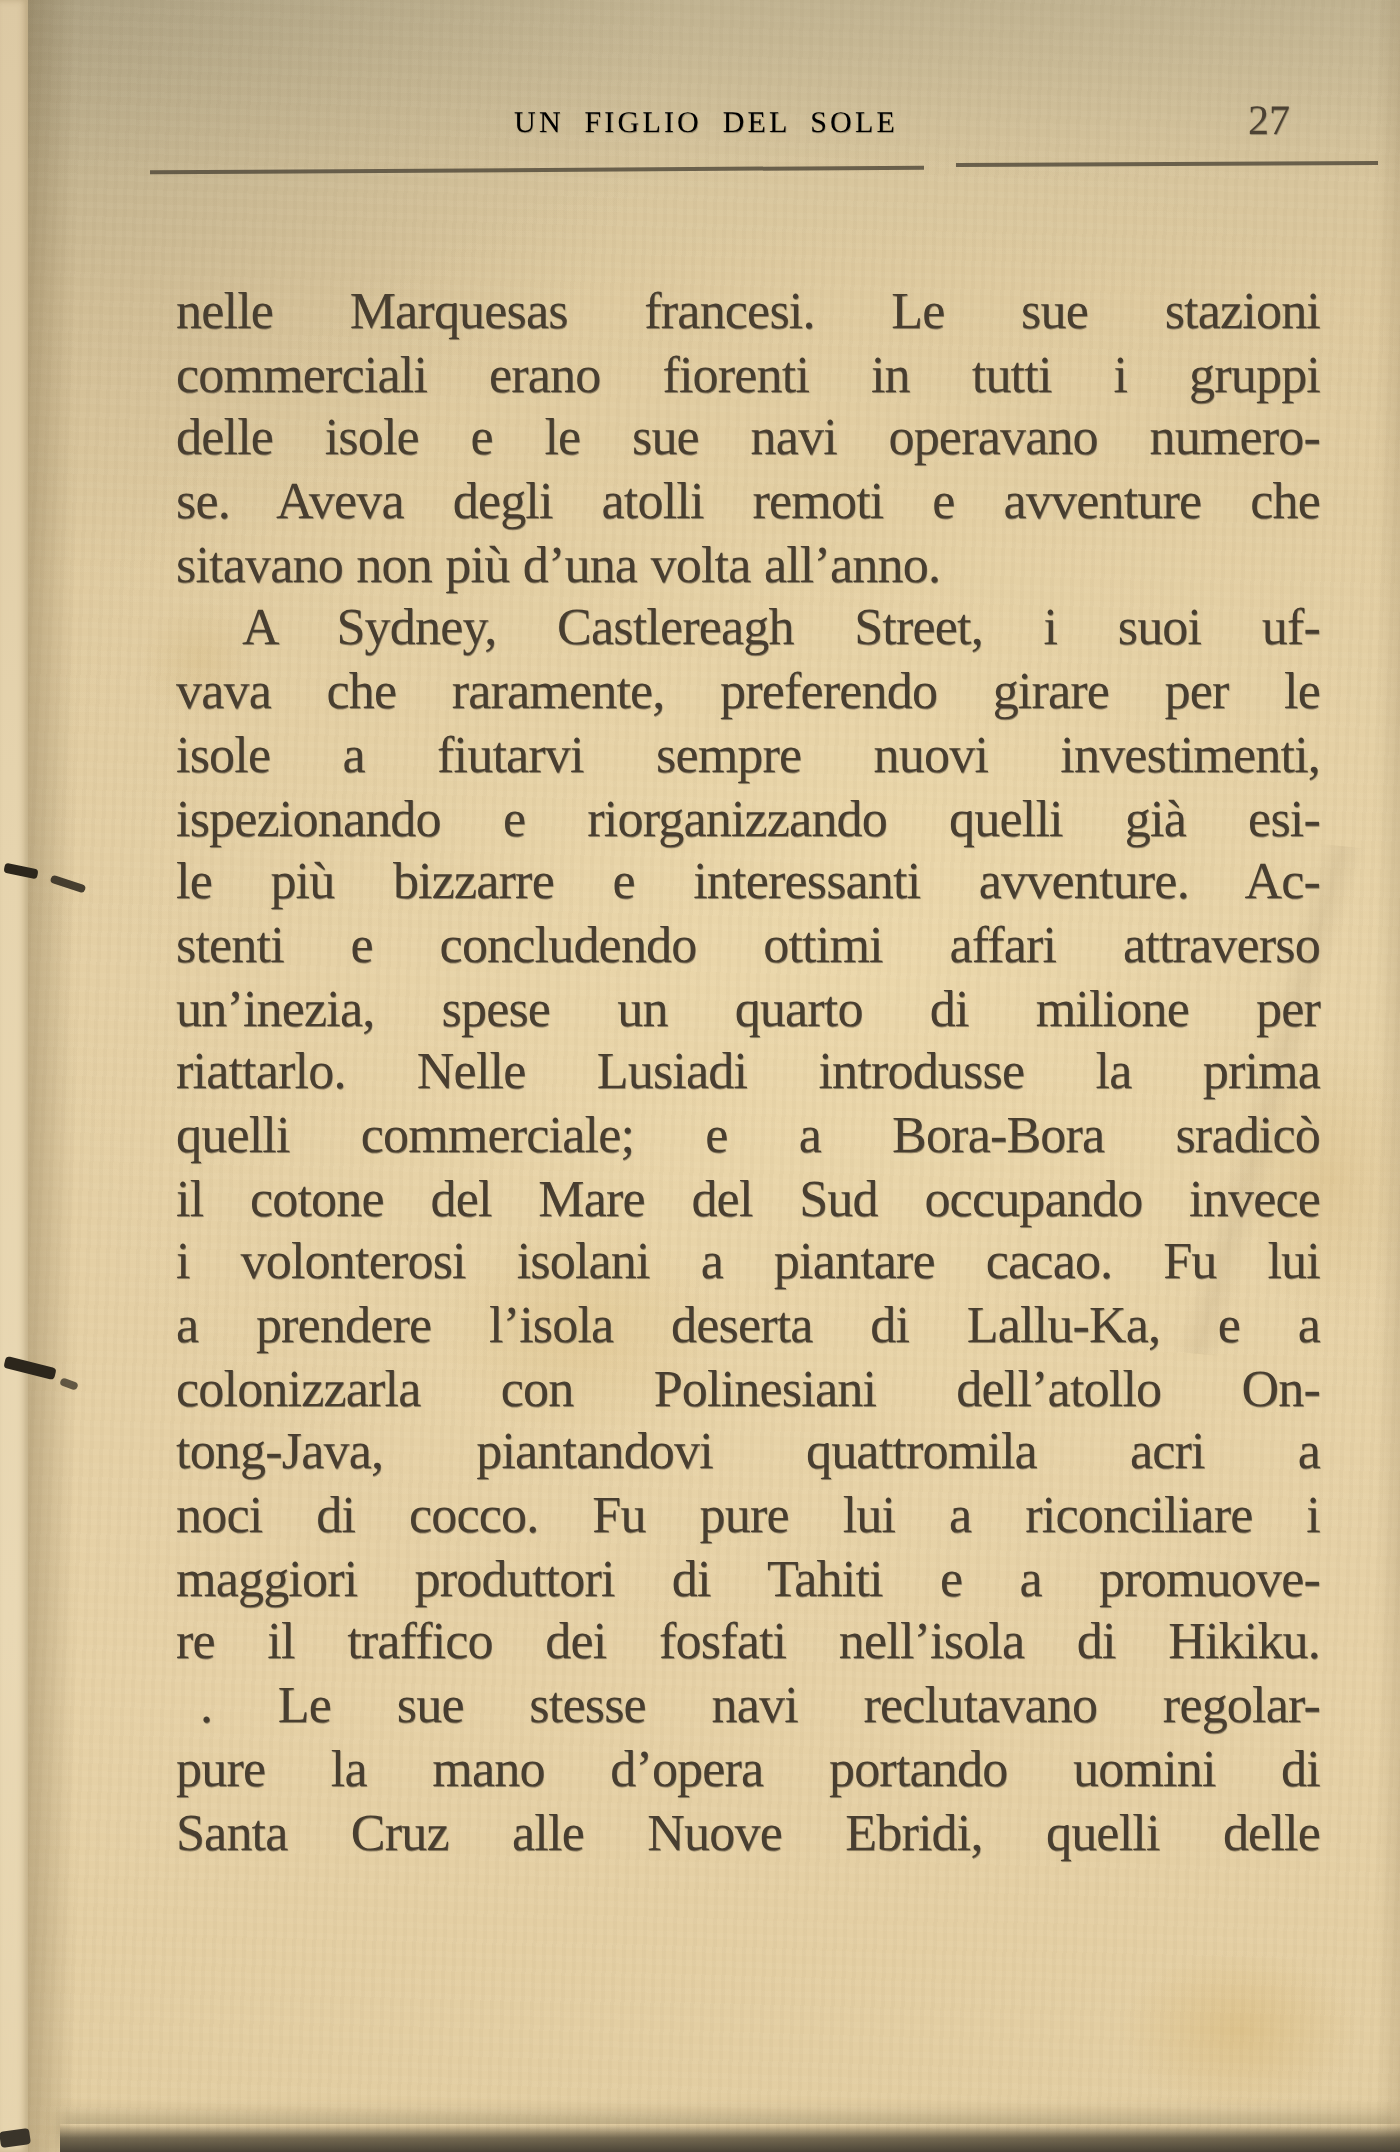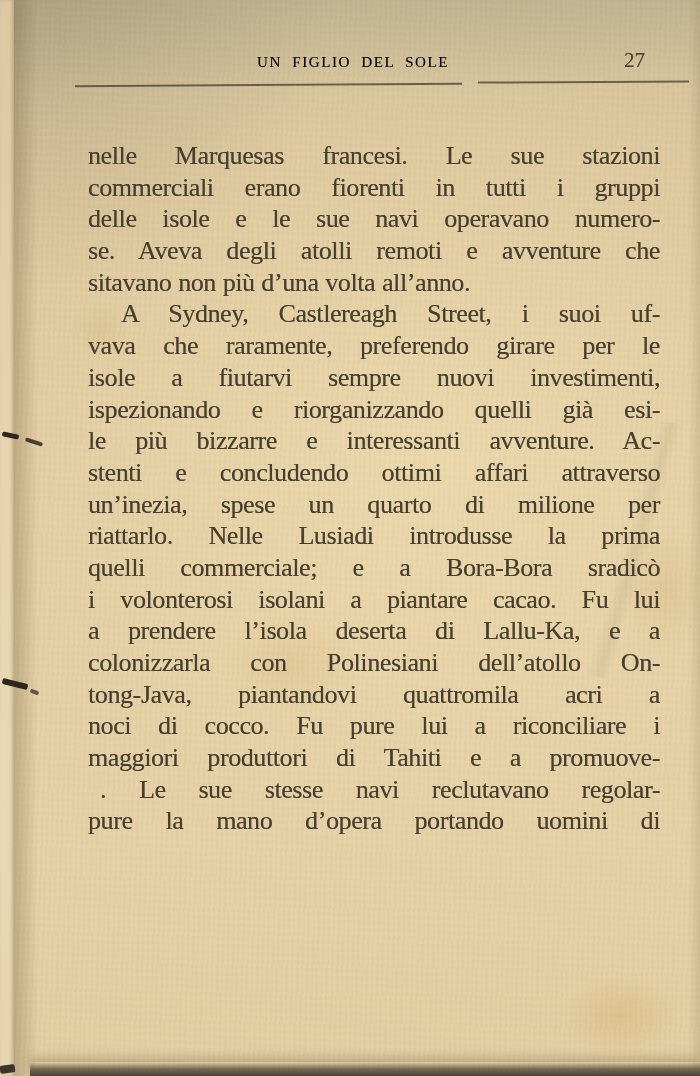--- a/index.html
+++ b/index.html
@@ -136,21 +136,24 @@
     <div class="text-line para-end">sitavano non più d’una volta all’anno.</div>
     <div class="text-line indent">A Sydney, Castlereagh Street, i suoi uf-</div>
     <div class="text-line">vava che raramente, preferendo girare per le</div>
     <div class="text-line">isole a fiutarvi sempre nuovi investimenti,</div>
     <div class="text-line">ispezionando e riorganizzando quelli già esi-</div>
     <div class="text-line">le più bizzarre e interessanti avventure. Ac-</div>
     <div class="text-line">stenti e concludendo ottimi affari attraverso</div>
     <div class="text-line">un’inezia, spese un quarto di milione per</div>
     <div class="text-line">riattarlo. Nelle Lusiadi introdusse la prima</div>
     <div class="text-line">quelli commerciale; e a Bora-Bora sradicò</div>
+    <div class="text-line">il cotone del Mare del Sud occupando invece</div>
     <div class="text-line">i volonterosi isolani a piantare cacao. Fu lui</div>
     <div class="text-line">a prendere l’isola deserta di Lallu-Ka, e a</div>
     <div class="text-line">colonizzarla con Polinesiani dell’atollo On-</div>
     <div class="text-line">tong-Java, piantandovi quattromila acri a</div>
     <div class="text-line">noci di cocco. Fu pure lui a riconciliare i</div>
     <div class="text-line">maggiori produttori di Tahiti e a promuove-</div>
+    <div class="text-line">re il traffico dei fosfati nell’isola di Hikiku.</div>
     <div class="text-line indent-dot">.  Le sue stesse navi reclutavano regolar-</div>
     <div class="text-line">pure la mano d’opera portando uomini di</div>
+    <div class="text-line">Santa Cruz alle Nuove Ebridi, quelli delle</div>
   </div>
 
 </body></html>

